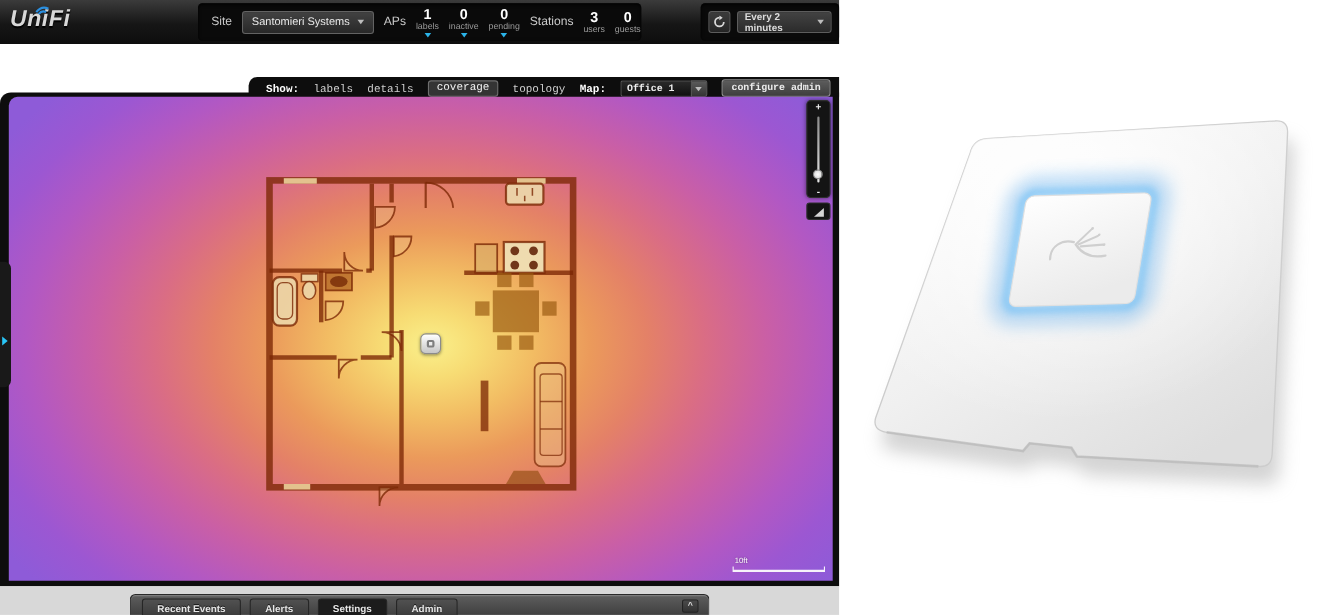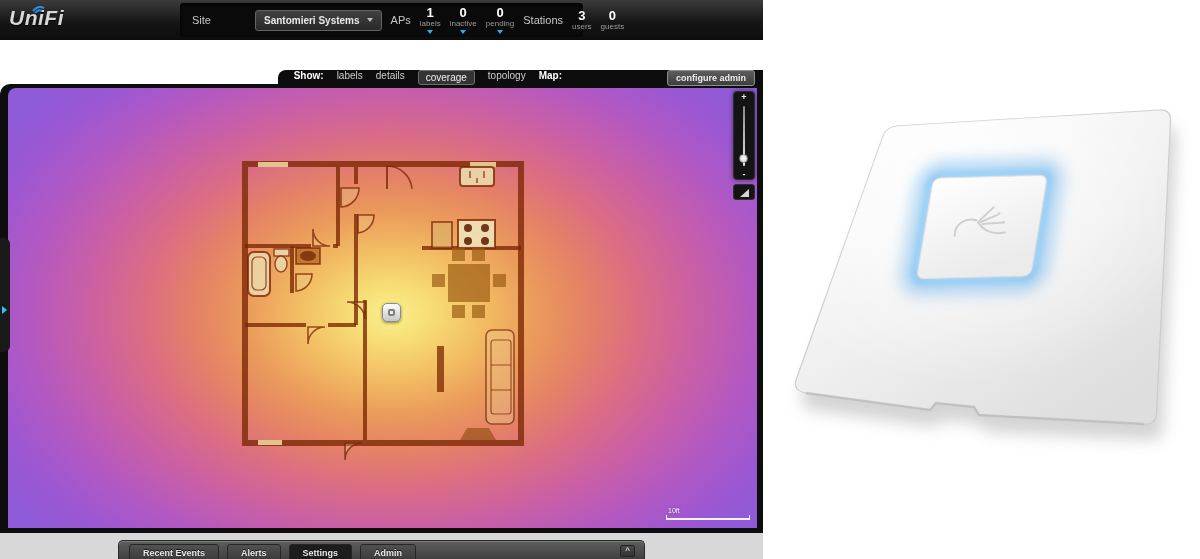--- a/index.html
+++ b/index.html
@@ -15,22 +15,22 @@
     font-style:italic; color:#d8d8d8; letter-spacing:0.5px;
     text-shadow:0 1px 1px #000; }
   #logo-wave { position:absolute; left:30px; top:2px; }
   .nav-panel { position:absolute; top:3px; height:34px; background:#0a0a0a;
     border-radius:4px; display:flex; align-items:center;
     box-shadow:inset 0 1px 3px #000; }
   #stats-panel { left:180px; width:403px; padding:0 12px; gap:9px; }
   .nav-label { font-size:11px; color:#c9c9c9; }
   .dd-btn { display:flex; align-items:center; gap:7px;
     background:linear-gradient(#424242,#282828); border:1px solid #636363;
-    border-radius:3px; padding:4px 8px; font-size:10px; font-weight:bold;
-    color:#e9e9e9; cursor:pointer; white-space:nowrap;margin-left:35px; }
+    border-radius:3px; padding:4px 8px; font-size:10px; font-weight:normal;
+    color:#e9e9e9; cursor:pointer; white-space:nowrap; }
   .tri-down { width:0; height:0; border-left:3px solid transparent;
     border-right:3px solid transparent; border-top:4px solid #bdbdbd; }
   .stat { width:40px; text-align:center; line-height:1; }
   .stat .v { font-size:13px; font-weight:bold; color:#fff; }
   .stat .l { font-size:8px; color:#9b9b9b; margin-top:1px; }
   .stat .cyan { width:0;height:0;margin:2px auto 0; border-left:3px solid transparent;
     border-right:3px solid transparent; border-top:4px solid #2bb3e8; }
   #refresh-panel { left:637px; width:126px; padding:0 7px; gap:6px; }
   #refresh-btn { width:20px; height:20px; background:linear-gradient(#3c3c3c,#262626);
     border:1px solid #5d5d5d; border-radius:3px; display:flex; align-items:center;
@@ -50,22 +50,22 @@
   .mtab { padding:0 11px; line-height:22px; font-size:10px; font-weight:bold;
     color:#dedede; background:linear-gradient(#4b4b4b,#383838);
     border-left:1px solid #2b2b2b; border-radius:4px 4px 0 0; cursor:pointer;
     text-shadow:0 -1px 0 #111; }
   .mtab.active { background:#141414; color:#fff; }
 
   
   #map-outer { position:absolute; left:0; top:84px; width:763px; height:449px;
     background:#0d0d0d; border-radius:10px 0 0 0; }
   #toolbar { position:absolute; right:0; top:70px; height:18px; background:#0d0d0d;
-    border-radius:8px 0 0 0; display:flex; align-items:flex-start; gap:13px;
-    padding:0 8px 0 16px; }
+    border-radius:8px 0 0 0; display:flex; align-items:flex-end; gap:13px;
+    padding:0 8px 0 16px;font-family:Liberation Mono, monospace; }
   #toolbar .tlabel { font-size:10px; font-weight:bold; color:#fff; }
   .topt { font-size:10px; color:#cfcfcf; cursor:pointer; }
   .topt.selected { background:#343434; border:1px solid #6e6e6e; border-radius:3px;
     padding:1px 7px; color:#f0f0f0; }
   #map-select { display:flex; align-items:stretch; height:15px; cursor:pointer;margin-top:20px; }
   #map-select .val { width:64px; background:linear-gradient(#2a2a2a,#101010);
     border:1px solid #5a5a5a; border-right:none; border-radius:2px 0 0 2px;
     font-size:9px; font-weight:bold; color:#efefef; display:flex; align-items:center;
     padding:0 5px; }
   #map-select .arrow { width:15px; background:linear-gradient(#5b5b5b,#353535);
@@ -178,20 +178,32 @@
       <div class="stat">
         <div class="v">3</div>
         <div class="l">users</div>
       </div>
       <div class="stat">
         <div class="v">0</div>
         <div class="l">guests</div>
       </div>
     </div>
 
+    <div id="refresh-panel" class="nav-panel">
+      <div id="refresh-btn">
+        <svg width="12" height="12" viewBox="0 0 12 12">
+          <path d="M10,6 A4,4 0 1 1 6,2" fill="none" stroke="#d8d8d8" stroke-width="1.6"></path>
+          <polygon points="6,0 6,4.4 9,2.2" fill="#d8d8d8"></polygon>
+        </svg>
+      </div>
+      <div id="interval-dd">
+        <span>Every 2 minutes</span>
+        <span class="tri-down"></span>
+      </div>
+    </div>
   </div>
 
 
   <div id="map-outer"></div>
 
   <div id="toolbar">
     <span class="tlabel">Show:</span>
     <span class="topt">labels</span>
     <span class="topt">details</span>
     <span class="topt selected">coverage</span>

